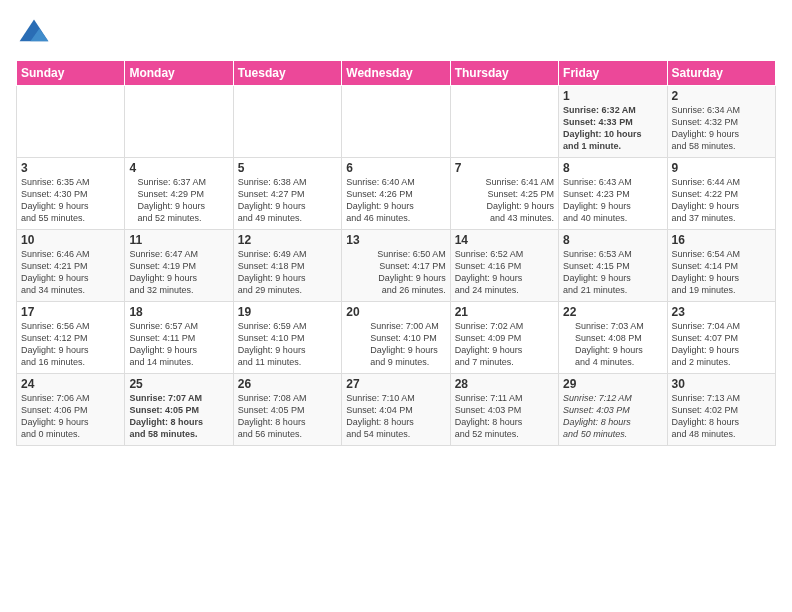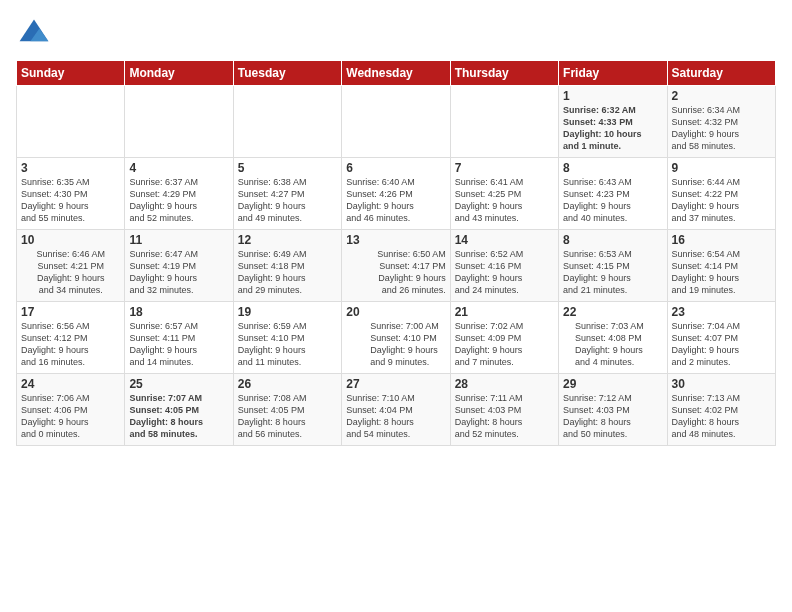--- a/index.html
+++ b/index.html
@@ -56,21 +56,21 @@
     .cal-subtitle {
       font-size: 14px;
       color: #555;
     }
     table {
       width: 100%;
       border-collapse: collapse;
       table-layout: fixed;
     }
     thead tr th {
-      background-color: #b91c1c;
+      background-color: #ec4899;
       color: #fff;
       font-size: 12px;
       font-weight: bold;
       padding: 5px 4px;
       text-align: left;
       border: 1px solid #fff;
     }
     tbody tr td {
       vertical-align: top;
       padding: 3px 4px;
@@ -157,42 +157,42 @@
         <tr>
           <td>
             <span class="day-num">3</span>
             <div class="day-info" style="white-space: pre-line;">Sunrise: 6:35 AM
 Sunset: 4:30 PM
 Daylight: 9 hours
 and 55 minutes.</div>
           </td>
           <td>
             <span class="day-num">4</span>
-            <div class="day-info" style="white-space: pre-line;">Sunrise: 6:37 AM
+            <div class="day-info" style="white-space: pre-line; margin-left: 8px;">Sunrise: 6:37 AM
 Sunset: 4:29 PM
 Daylight: 9 hours
 and 52 minutes.</div>
           </td>
           <td>
             <span class="day-num">5</span>
             <div class="day-info" style="white-space: pre-line;">Sunrise: 6:38 AM
 Sunset: 4:27 PM
 Daylight: 9 hours
 and 49 minutes.</div>
           </td>
           <td>
             <span class="day-num">6</span>
             <div class="day-info" style="white-space: pre-line;">Sunrise: 6:40 AM
 Sunset: 4:26 PM
 Daylight: 9 hours
 and 46 minutes.</div>
           </td>
           <td>
             <span class="day-num">7</span>
-            <div class="day-info" style="white-space: pre-line;">Sunrise: 6:41 AM
+            <div class="day-info" style="white-space: pre-line; text-align: right;">Sunrise: 6:41 AM
 Sunset: 4:25 PM
 Daylight: 9 hours
 and 43 minutes.</div>
           </td>
           <td>
             <span class="day-num">8</span>
             <div class="day-info" style="white-space: pre-line;">Sunrise: 6:43 AM
 Sunset: 4:23 PM
 Daylight: 9 hours
 and 40 minutes.</div>
@@ -201,21 +201,21 @@
             <span class="day-num">9</span>
             <div class="day-info" style="white-space: pre-line;">Sunrise: 6:44 AM
 Sunset: 4:22 PM
 Daylight: 9 hours
 and 37 minutes.</div>
           </td>
         </tr>
         <tr>
           <td>
             <span class="day-num">10</span>
-            <div class="day-info" style="white-space: pre-line; text-align: center;">Sunrise: 6:46 AM
+            <div class="day-info" style="white-space: pre-line;">Sunrise: 6:46 AM
 Sunset: 4:21 PM
 Daylight: 9 hours
 and 34 minutes.</div>
           </td>
           <td>
             <span class="day-num">11</span>
             <div class="day-info" style="white-space: pre-line;">Sunrise: 6:47 AM
 Sunset: 4:19 PM
 Daylight: 9 hours
 and 32 minutes.</div>
@@ -338,21 +338,21 @@
           </td>
           <td>
             <span class="day-num">28</span>
             <div class="day-info" style="white-space: pre-line;">Sunrise: 7:11 AM
 Sunset: 4:03 PM
 Daylight: 8 hours
 and 52 minutes.</div>
           </td>
           <td>
             <span class="day-num">29</span>
-            <div class="day-info" style="white-space: pre-line;">Sunrise: 7:12 AM
+            <div class="day-info" style="white-space: pre-line; font-style: italic;">Sunrise: 7:12 AM
 Sunset: 4:03 PM
 Daylight: 8 hours
 and 50 minutes.</div>
           </td>
           <td>
             <span class="day-num">30</span>
             <div class="day-info" style="white-space: pre-line;">Sunrise: 7:13 AM
 Sunset: 4:02 PM
 Daylight: 8 hours
 and 48 minutes.</div>

